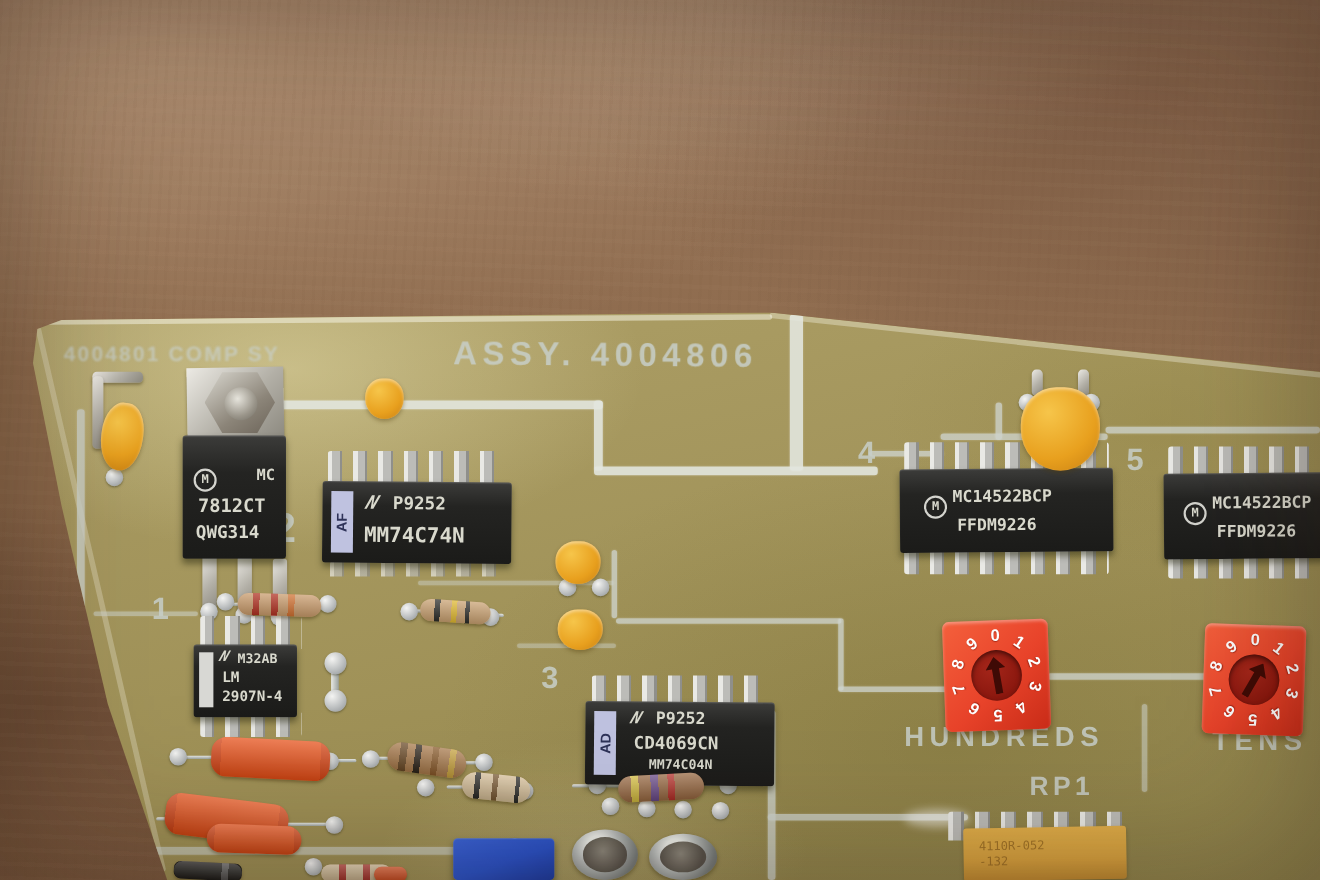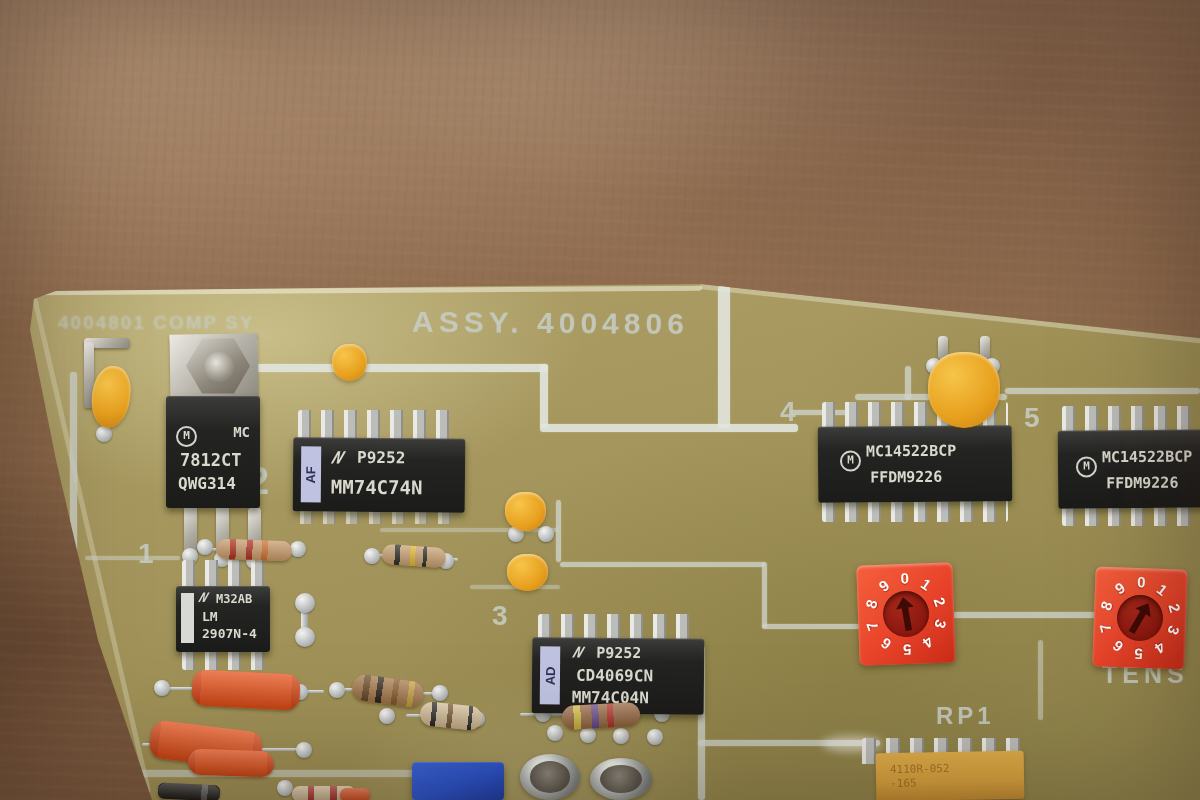--- a/index.html
+++ b/index.html
@@ -126,20 +126,21 @@
     <div class="metal" style="left:84px;top:342px;width:10px;height:66px;border-radius:4px;"></div>
     <div class="smudge" style="left:822px;top:736px;width:60px;height:16px;"></div>
 
     <div class="silk" style="left:58px;top:312px;font-size:19px;filter:blur(1px);opacity:.75;">4004801 COMP SY</div>
     <div class="silk" style="left:412px;top:306px;font-size:30px;letter-spacing:5px;transform:rotate(0.5deg);">ASSY. 4004806</div>
     <div class="silk" style="left:138px;top:538px;font-size:28px;">1</div>
     <div class="silk" style="left:248px;top:460px;font-size:38px;">2</div>
     <div class="silk" style="left:492px;top:600px;font-size:28px;">3</div>
     <div class="silk" style="left:780px;top:396px;font-size:28px;">4</div>
     <div class="silk" style="left:1024px;top:402px;font-size:28px;">5</div>
+    <div class="silk" style="left:822px;top:656px;font-size:25px;letter-spacing:5px;">HUNDREDS</div>
     <div class="silk" style="left:1102px;top:660px;font-size:25px;letter-spacing:5px;">TENS</div>
     <div class="silk" style="left:936px;top:702px;font-size:24px;letter-spacing:4px;">RP1</div>
 
     <div class="pad" style="left:96px;top:426px;"></div>
     <div class="pad" style="left:197px;top:539px;"></div>
     <div class="pad" style="left:290px;top:541px;"></div>
     <div class="pad" style="left:364px;top:548px;"></div>
     <div class="pad" style="left:438px;top:553px;"></div>
     <div class="pad" style="left:182px;top:548px;"></div>
     <div class="pad" style="left:214px;top:551px;"></div>
@@ -219,21 +220,21 @@
     </div>
 
     <div class="pins" style="left:538px;top:614px;width:160px;height:28px;"></div>
     <div class="chip" style="left:532px;top:638px;width:172px;height:76px;transform:rotate(0.5deg);">
       <span class="sticker" style="left:8px;top:9px;width:20px;height:58px;font-size:13px;">
           <span>AD</span>
         </span>
       <span class="t nslogo" style="left:42px;top:6px;font-size:15px;">N</span>
       <span class="t" style="left:64px;top:6px;font-size:15px;">P9252</span>
       <span class="t" style="left:44px;top:28px;font-size:16px;">CD4069CN</span>
-      <span class="t" style="left:40px;top:50px;font-size:16px;">MM74C04N</span>
+      <span class="t" style="left:58px;top:50px;font-size:12px;">MM74C04N</span>
     </div>
 
     <div class="cap" style="left:92px;top:366px;width:38px;height:62px;transform:rotate(8deg);"></div>
     <div class="cap" style="left:332px;top:344px;width:35px;height:37px;"></div>
     <div class="cap" style="left:505px;top:492px;width:41px;height:39px;"></div>
     <div class="cap" style="left:507px;top:554px;width:41px;height:37px;"></div>
     <div class="metal" style="left:938px;top:336px;width:10px;height:24px;border-radius:4px;"></div>
     <div class="metal" style="left:980px;top:336px;width:10px;height:24px;border-radius:4px;"></div>
     <div class="cap" style="left:928px;top:352px;width:72px;height:76px;"></div>
 
@@ -288,21 +289,21 @@
         <span class="rdigit" style="transform: translate(-50%, -50%) rotate(180deg) translateY(-36px);">5</span>
         <span class="rdigit" style="transform: translate(-50%, -50%) rotate(216deg) translateY(-36px);">6</span>
         <span class="rdigit" style="transform: translate(-50%, -50%) rotate(252deg) translateY(-36px);">7</span>
         <span class="rdigit" style="transform: translate(-50%, -50%) rotate(288deg) translateY(-36px);">8</span>
         <span class="rdigit" style="transform: translate(-50%, -50%) rotate(324deg) translateY(-36px);">9</span>
       </div>
 
     <div class="pins" style="left:862px;top:738px;width:164px;height:26px;background:repeating-linear-gradient(90deg,#e9e9e5 0 4px,#bcbcb8 4px 12px,#8f8f8b 12px 14px,rgba(0,0,0,0) 14px 24px);"></div>
     <div class="chip" style="left:876px;top:752px;width:148px;height:48px;transform:rotate(-1deg);background:linear-gradient(180deg,#e0ae4a,var(--sip-yellow) 60%,#c08a32);color:#8a5f1d;box-shadow:0 2px 4px rgba(80,60,10,.4);">
       <span class="t" style="left:14px;top:10px;font-size:11px;opacity:.7;font-weight:normal;">4110R-052</span>
-      <span class="t" style="left:14px;top:24px;font-size:11px;opacity:.7;font-weight:normal;">-165</span>
+      <span class="t" style="left:14px;top:24px;font-size:11px;opacity:.7;font-weight:normal;">-132</span>
     </div>
 
     <div class="chip" style="left:412px;top:762px;width:92px;height:38px;background:linear-gradient(160deg,#3a63d8,var(--trimmer-blue) 55%,#1c3aa0);border-radius:4px;"></div>
     <div class="can" style="left:520px;top:754px;width:60px;height:46px;">
         <div class="can-top"></div>
       </div>
     <div class="can" style="left:590px;top:758px;width:62px;height:42px;">
         <div class="can-top"></div>
       </div>
     <div class="res" style="left:158px;top:784px;width:62px;height:16px;transform:rotate(3deg);background:linear-gradient(90deg,#1c1c1a 0 70%,#555 70% 80%,#1c1c1a 80%);border-radius:6px;"></div>

